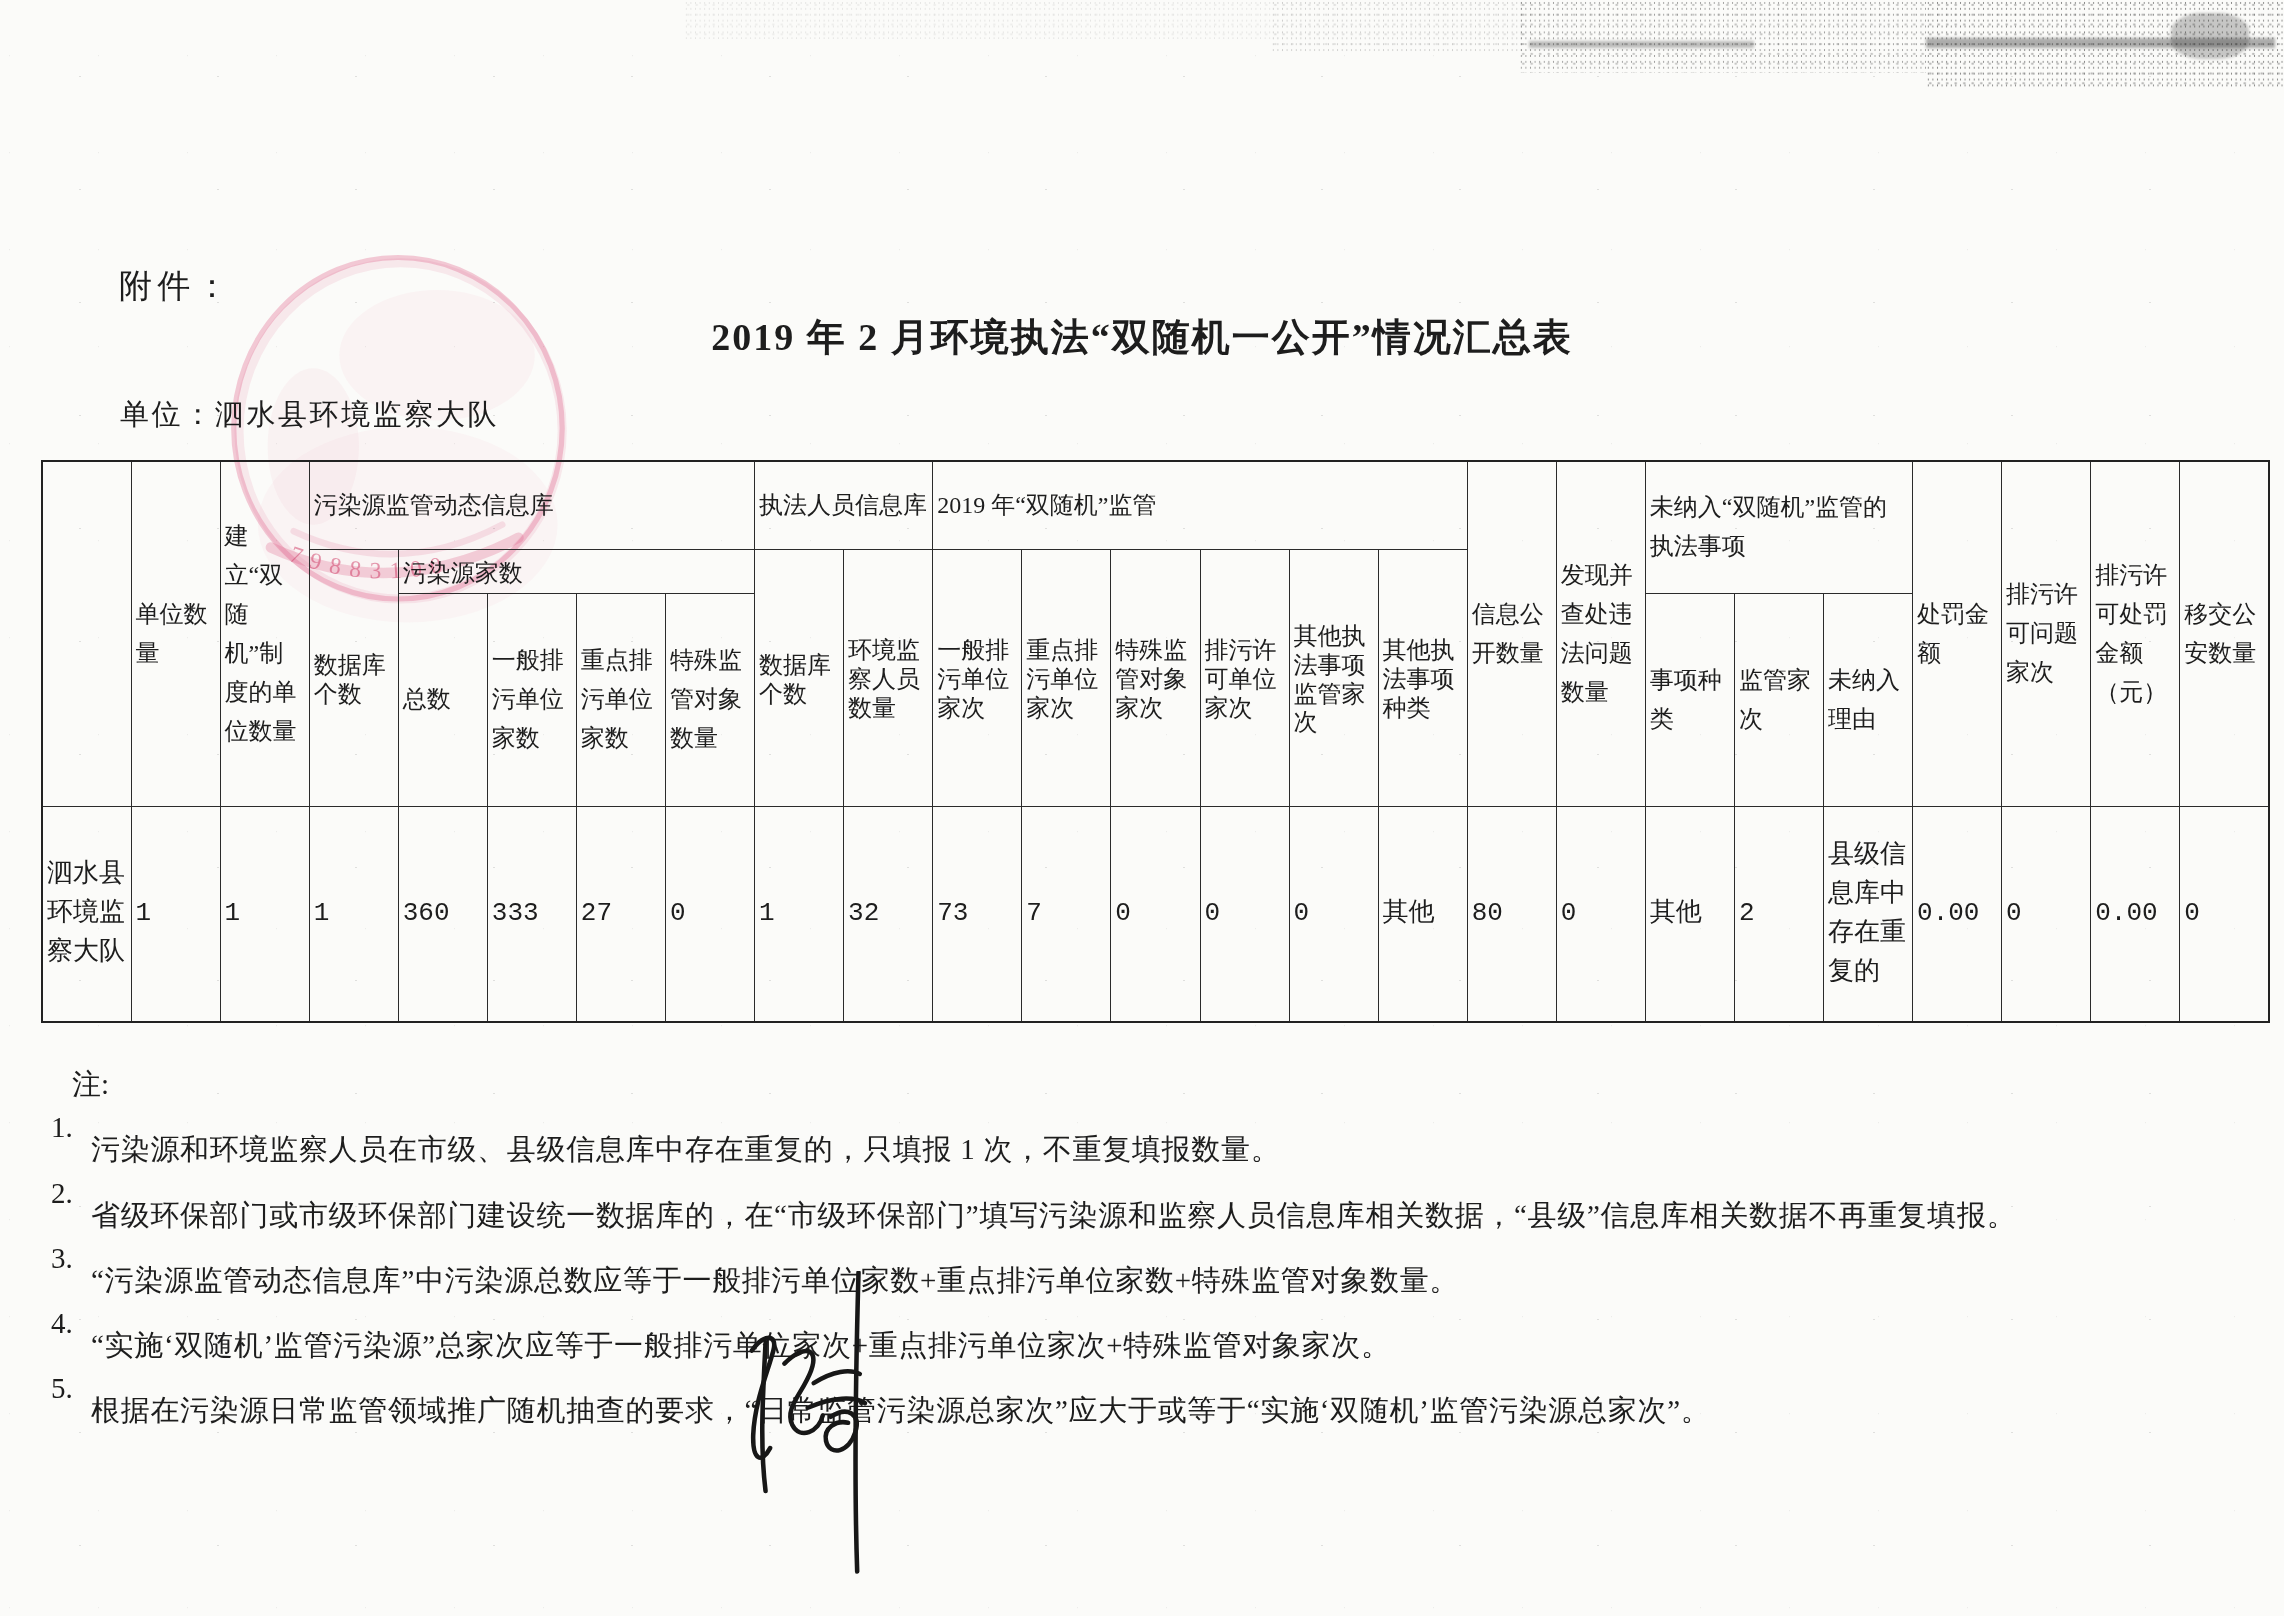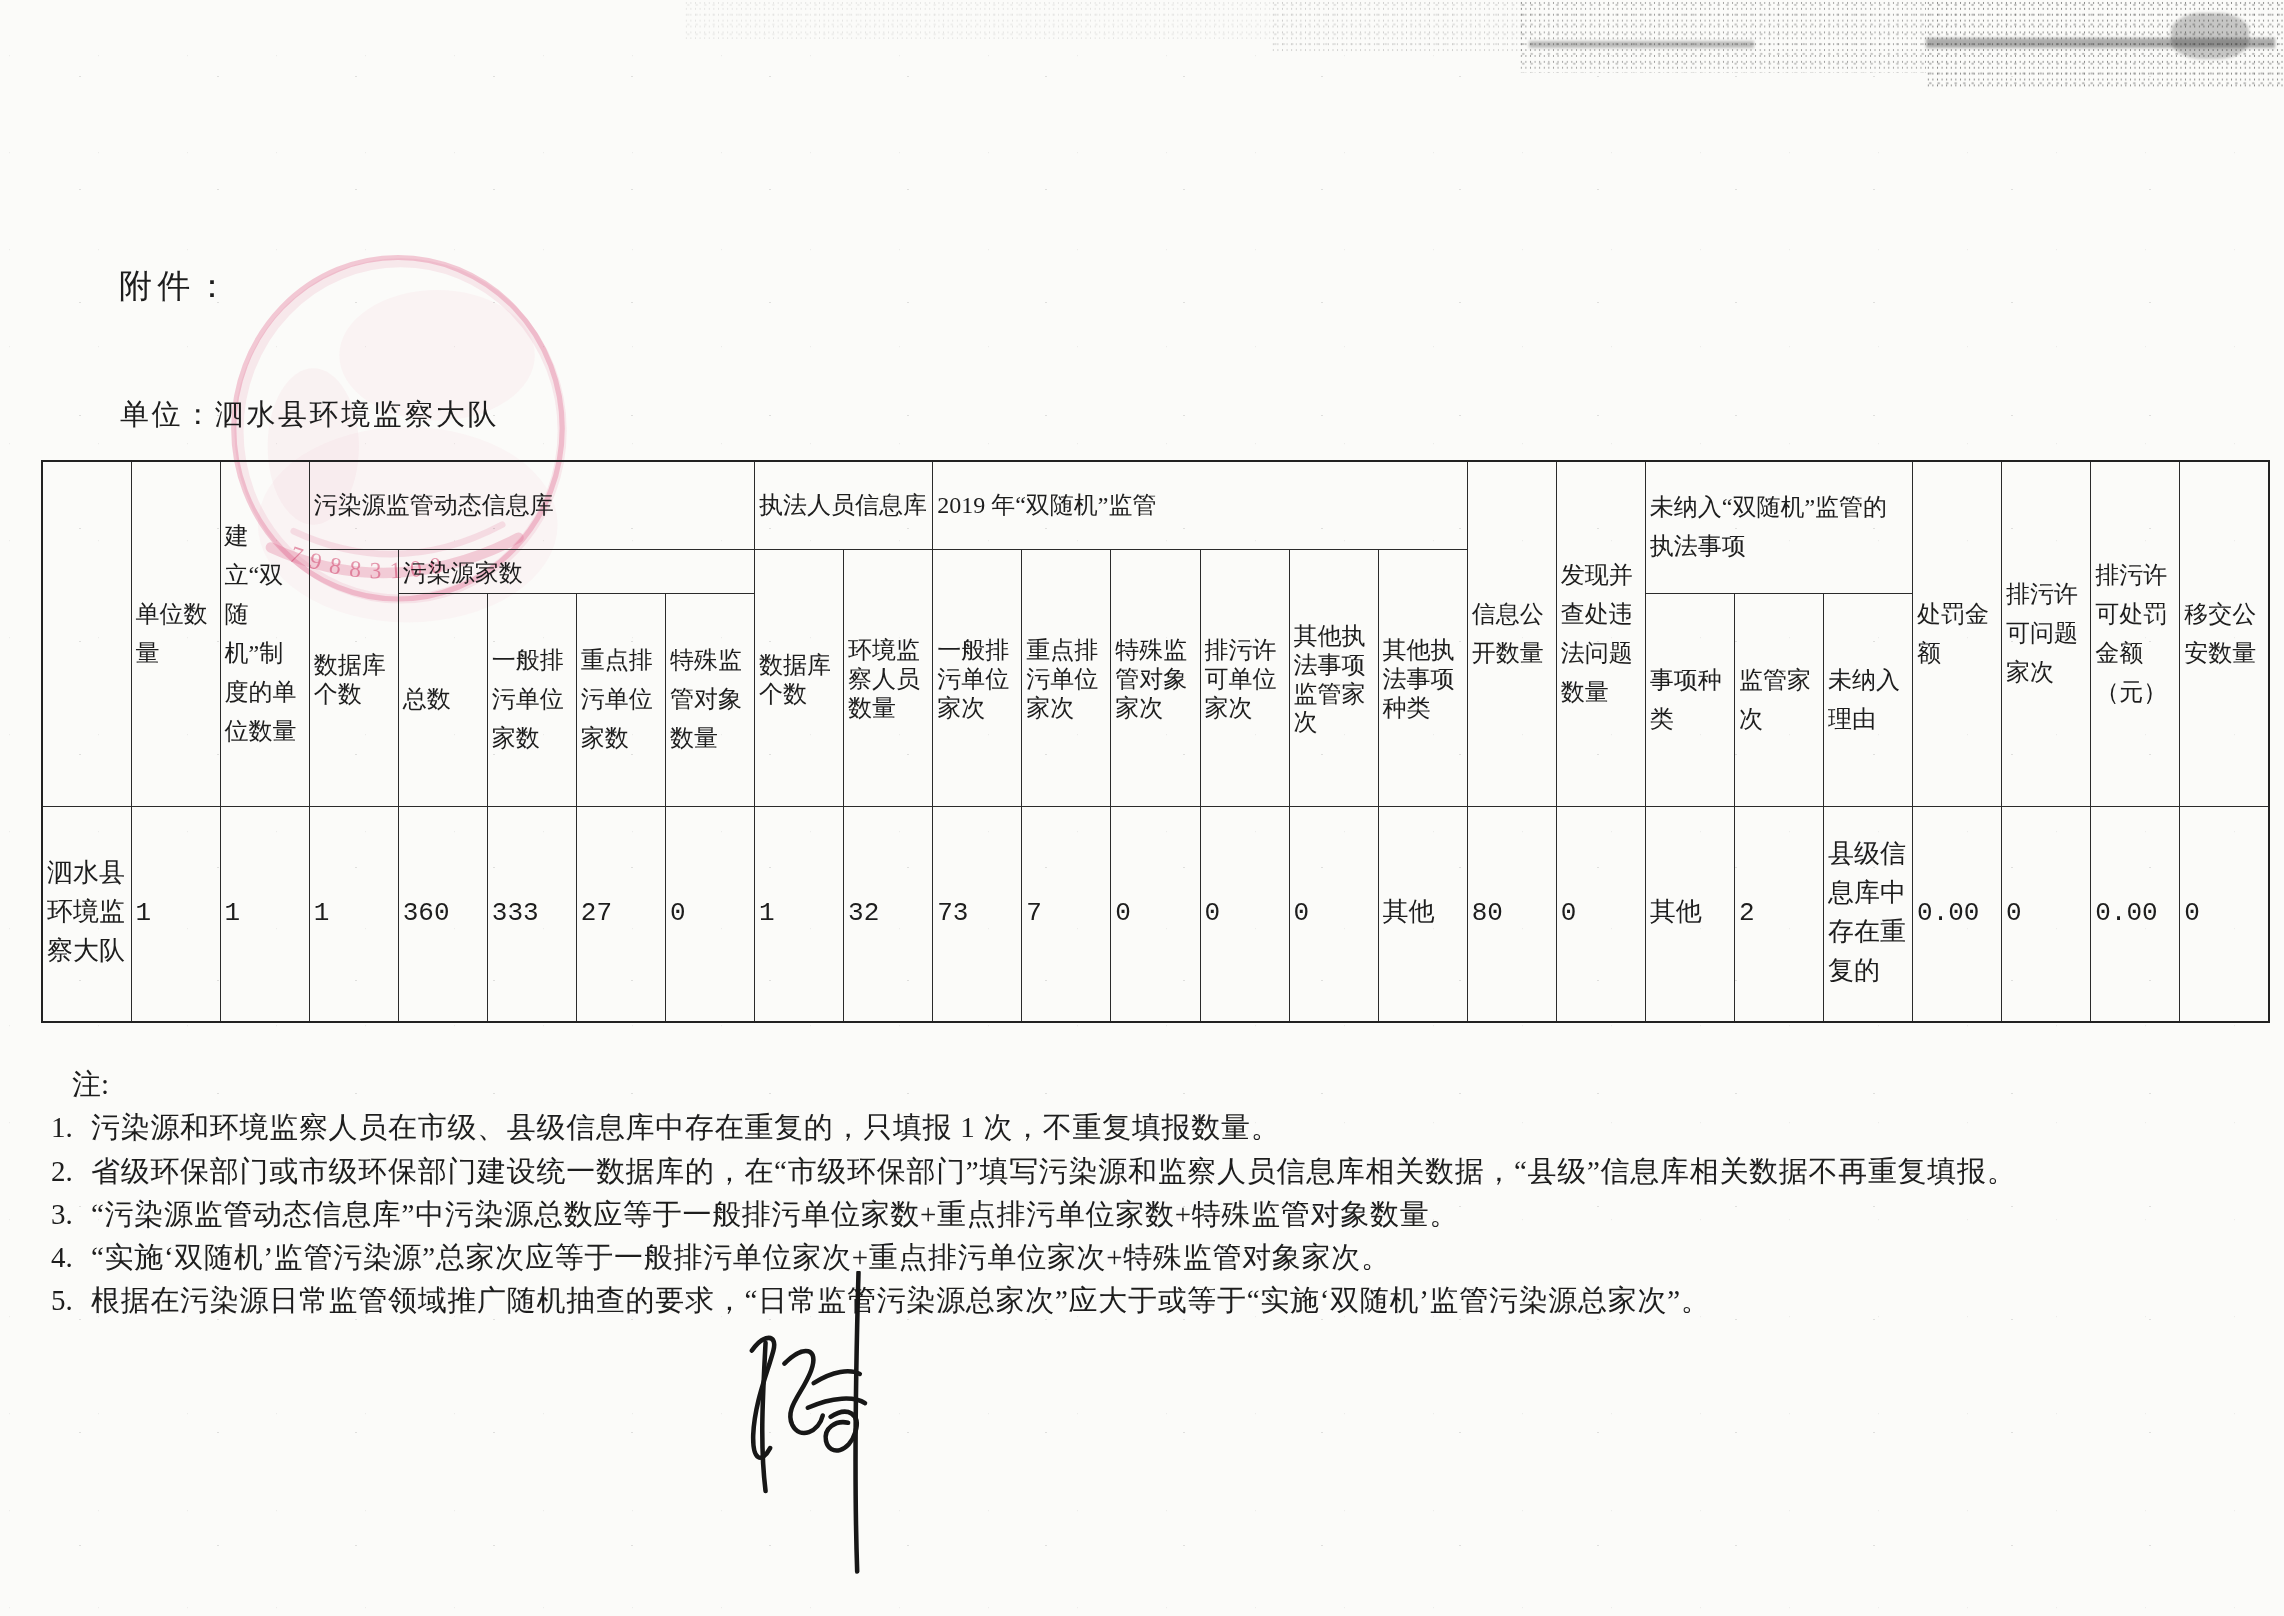--- a/index.html
+++ b/index.html
@@ -60,21 +60,21 @@
   tr.r3{height:213px;}
   tr.datarow{height:216px;font-family:Liberation Mono, monospace;}
   tr.datarow td{font-size:26px;line-height:1.5;}
   th.narrow, td.narrow{padding-left:9.8px;padding-right:9.8px;}
   tr.r2 th{line-height:1.2;padding-top:4px;padding-bottom:0;}
 
   .notes{position:absolute;left:51px;top:1070px;width:2190px;font-size:29px;line-height:1.0;}
   .notes .note-label{margin:0 0 3.9px 21px;font-size:29px;}
   .note-row{display:flex;margin-top:14.3px;}
   .note-num{width:40px;flex:0 0 40px;}
-  .note-text{flex:1;letter-spacing:0.7px;white-space:nowrap;}
+  .note-text{flex:1;letter-spacing:0.7px;white-space:nowrap;margin-top:22px;}
 
   .stamp{position:absolute;left:222px;top:251px;width:378px;height:391px;pointer-events:none;}
   .signature{position:absolute;left:735px;top:1271px;width:169px;height:306px;}
 </style>
 </head>
 <body>
 
 <div class="page">
 
   <div class="noise noise-a"></div>
@@ -95,20 +95,21 @@
       <path d="M 75 455 Q 260 540 455 440" fill="none" stroke="rgba(224,96,136,0.28)" stroke-width="16" stroke-linecap="round"></path>
       <path d="M 110 430 Q 270 505 430 420" fill="none" stroke="rgba(224,96,136,0.16)" stroke-width="10" stroke-linecap="round"></path>
       <path id="digitArc" d="M 85 468 Q 265 545 460 450" fill="none"></path>
       <text font-size="36" letter-spacing="14" fill="rgba(210,70,110,0.55)" font-family="'Liberation Serif','DejaVu Serif',serif">
         <textPath href="#digitArc" startOffset="18" id="stamp-digits-textpath">79883100</textPath>
       </text>
     </svg>
   </div>
 
   <div class="attachment">附件：</div>
+  <div class="doc-title">2019 年 2 月环境执法“双随机一公开”情况汇总表</div>
   <div class="unit-line">单位：泗水县环境监察大队</div>
 
   <table class="main">
     <colgroup>
       <col span="25" style="width:4%">
     </colgroup>
     <tbody>
         <tr class="r1">
       <th rowspan="3"></th>
       <th rowspan="3" class="narrow">单位数量</th>

